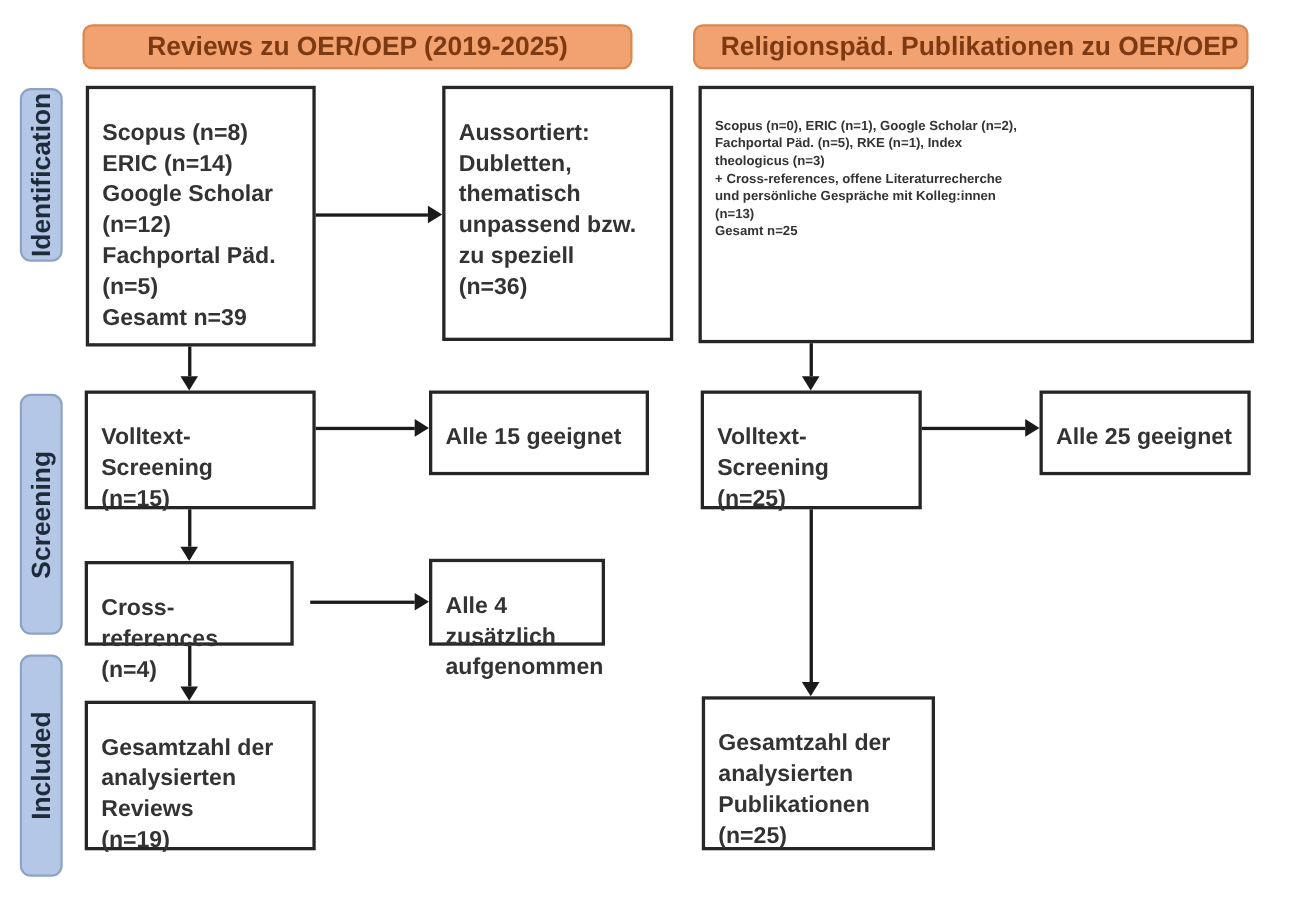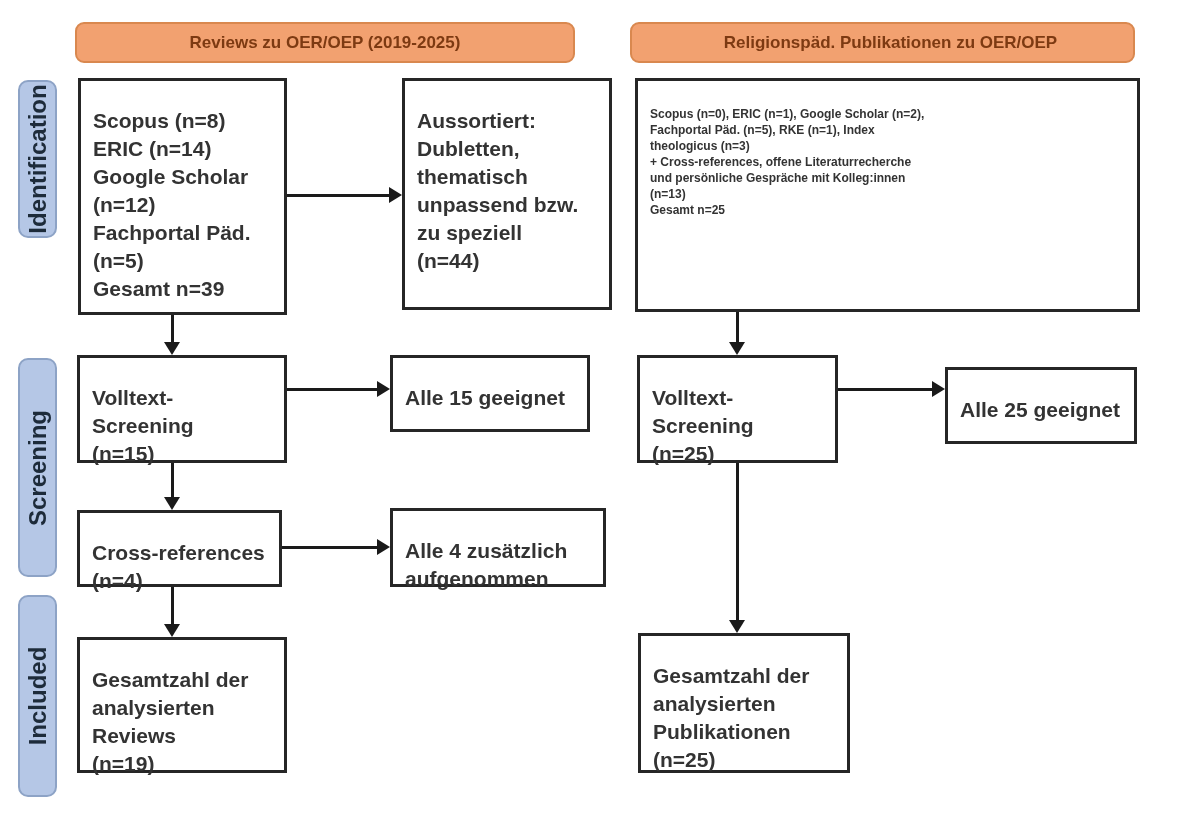--- a/index.html
+++ b/index.html
@@ -13,21 +13,21 @@
   
   .col-header{
     position:absolute;
     background:var(--header-fill,#f2a170);
     border:2px solid var(--header-border,#d9884f);
     border-radius:9px;
     display:flex;align-items:center;justify-content:center;
     box-sizing:border-box;
   }
   .col-header span{
-    font-size:17px;font-weight:700;
+    font-size:24px;font-weight:700;
     color:var(--header-text,#7d3a12);
     white-space:nowrap;
   }
   
   .stage{
     position:absolute;
     background:var(--stage-fill,#b5c7e6);
     border:2px solid var(--stage-border,#8da3c6);
     border-radius:10px;
     box-sizing:border-box;
@@ -94,35 +94,35 @@
 Fachportal Päd.
 (n=5)
 Gesamt n=39</div>
   </div>
   <div class="fbox" style="left:402px;top:78px;width:210px;height:232px;">
     <div class="txt">Aussortiert:
 Dubletten,
 thematisch
 unpassend bzw.
 zu speziell
-(n=44)</div>
+(n=36)</div>
   </div>
   <div class="fbox" style="left:77px;top:355px;width:210px;height:108px;">
     <div class="txt">Volltext-
 Screening
 (n=15)</div>
   </div>
   <div class="fbox" style="left:390px;top:355px;width:200px;height:77px;">
     <div class="txt">Alle 15 geeignet</div>
   </div>
-  <div class="fbox" style="left:77px;top:510px;width:205px;height:77px;">
+  <div class="fbox" style="left:77px;top:510px;width:190px;height:77px;">
     <div class="txt">Cross-references
 (n=4)</div>
   </div>
-  <div class="fbox" style="left:390px;top:508px;width:216px;height:79px;">
+  <div class="fbox" style="left:390px;top:508px;width:160px;height:79px;">
     <div class="txt">Alle 4 zusätzlich
 aufgenommen</div>
   </div>
   <div class="fbox" style="left:77px;top:637px;width:210px;height:136px;">
     <div class="txt">Gesamtzahl der
 analysierten
 Reviews
 (n=19)</div>
   </div>
 
@@ -133,21 +133,21 @@
 + Cross-references, offene Literaturrecherche
 und persönliche Gespräche mit Kolleg:innen
 (n=13)
 Gesamt n=25</div>
   </div>
   <div class="fbox" style="left:637px;top:355px;width:201px;height:108px;">
     <div class="txt">Volltext-
 Screening
 (n=25)</div>
   </div>
-  <div class="fbox" style="left:945px;top:355px;width:192px;height:77px;margin-top:12px;">
+  <div class="fbox" style="left:945px;top:355px;width:192px;height:77px;">
     <div class="txt">Alle 25 geeignet</div>
   </div>
   <div class="fbox" style="left:638px;top:633px;width:212px;height:140px;">
     <div class="txt">Gesamtzahl der
 analysierten
 Publikationen
 (n=25)</div>
   </div>
 
   <div>

